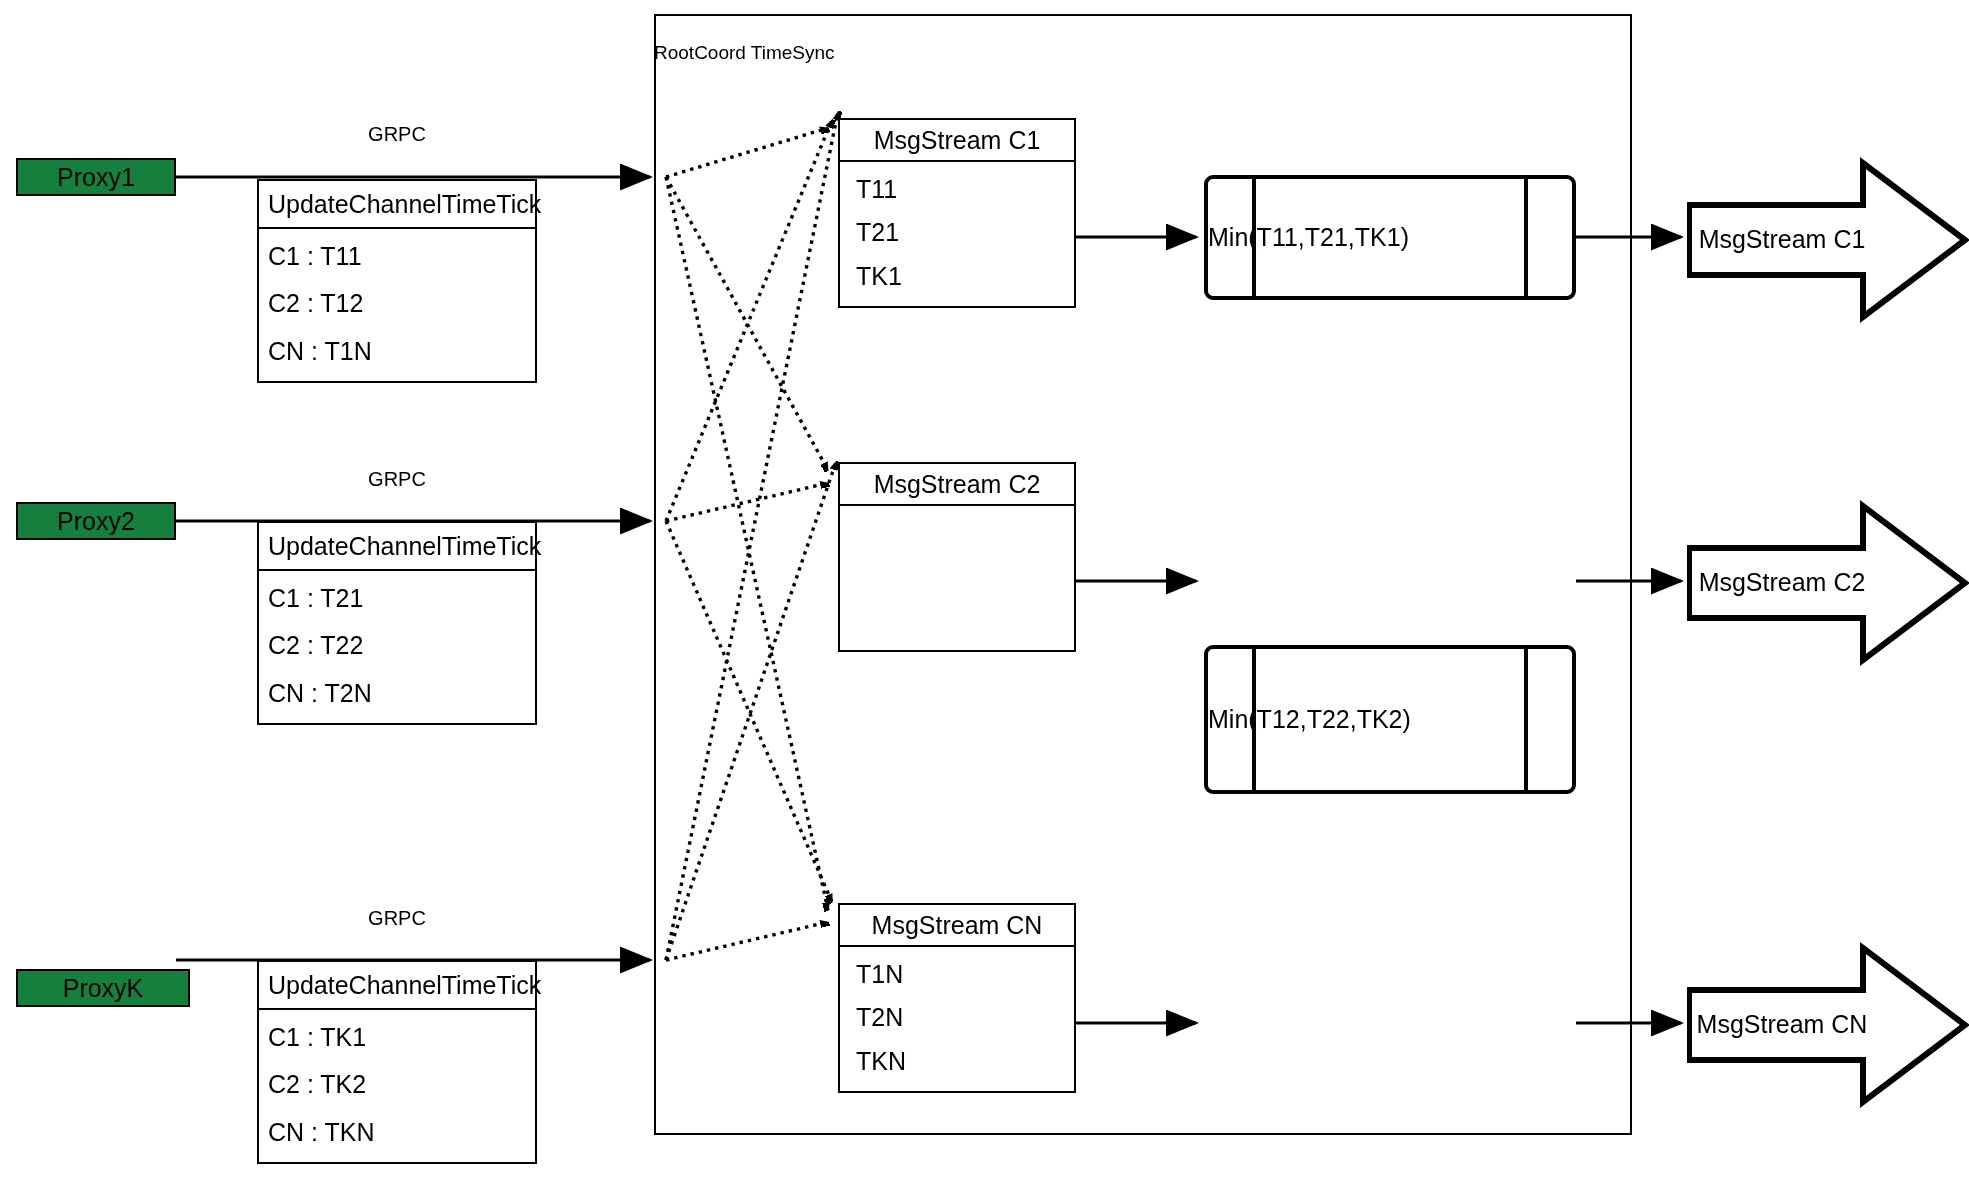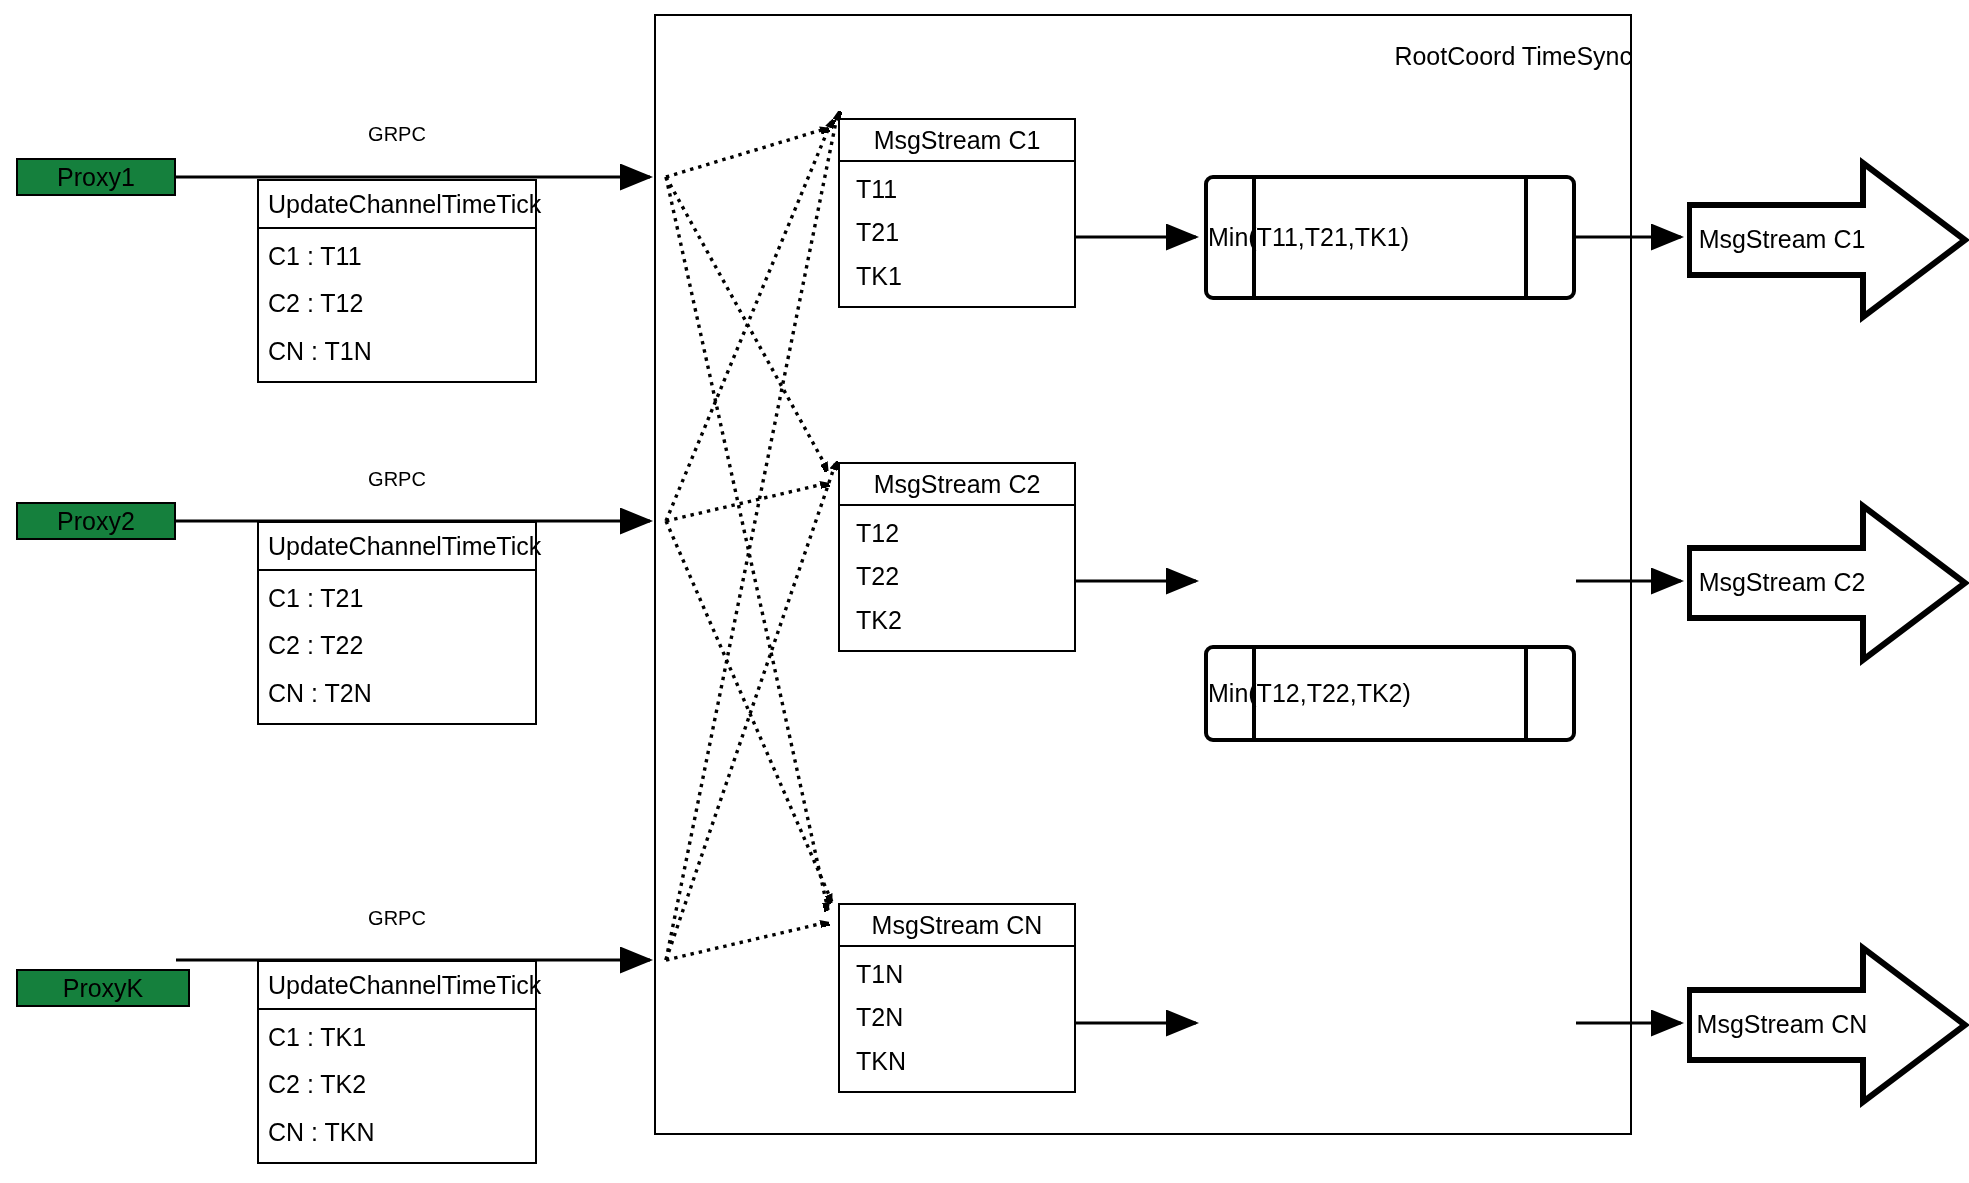--- a/index.html
+++ b/index.html
@@ -26,21 +26,21 @@
   
   .minbox{border:4px solid #000;border-radius:9px;background:#fff;position:relative;
           display:flex;align-items:center;font-size:25px;}
   .minbox .bar{position:absolute;top:0;bottom:0;width:0;border-left:4px solid #000;}
   .minbox .bar.l{left:44px;}
   .minbox .bar.r{right:44px;}
   .minbox .lbl{position:relative;z-index:2;}
 
   
   .caption{font-size:20px;text-align:center;}
-  .title{font-size:25px;text-align:right;}
+  .title{font-size:19px;text-align:left;}
 
   
   .container{border:2px solid #000;background:transparent;}
 
   svg.overlay{position:absolute;left:0;top:0;width:1969px;height:1183px;pointer-events:none;}
 </style>
 </head>
 <body>
 
 <div id="stage">
@@ -95,28 +95,23 @@
     <div class="uctt-head">UpdateChannelTimeTick</div>
     <div class="uctt-body">
       <div class="uctt-row">C1 :  T21</div>
       <div class="uctt-row">C2 :  T22</div>
       <div class="uctt-row">CN : T2N</div>
     </div>
   </div>
 
   <div class="abs msbox" style="left:838px;top:462px;width:238px;height:190px;">
     <div class="msbox-head">MsgStream C2</div>
-    <div class="msbox-body">
-      <div class="msbox-row">T12</div>
-      <div class="msbox-row">T22</div>
-      <div class="msbox-row">TK2</div>
-    </div>
-  </div>
-
-  <div class="abs minbox" style="left:1204px;top:520px;width:372px;height:97px;">
+  </div>
+
+  <div class="abs minbox" style="left:1204px;top:520px;width:372px;height:149px;">
     <span class="bar l"></span>
     <span class="bar r"></span>
     <span class="lbl">Min(T12,T22,TK2)</span>
   </div>
 
   <div class="abs" style="left:1687px;top:498px;width:282px;height:170px;">
     <svg width="282" height="170" viewBox="0 0 282 170">
       <polygon points="2,50 176,50 176,8 278,85 176,162 176,120 2,120" fill="#fff" stroke="#000" stroke-width="6" stroke-linejoin="miter"></polygon>
     </svg>
     <div class="abs" style="left:0;top:70px;width:190px;text-align:center;font-size:25px;">MsgStream C2</div>

